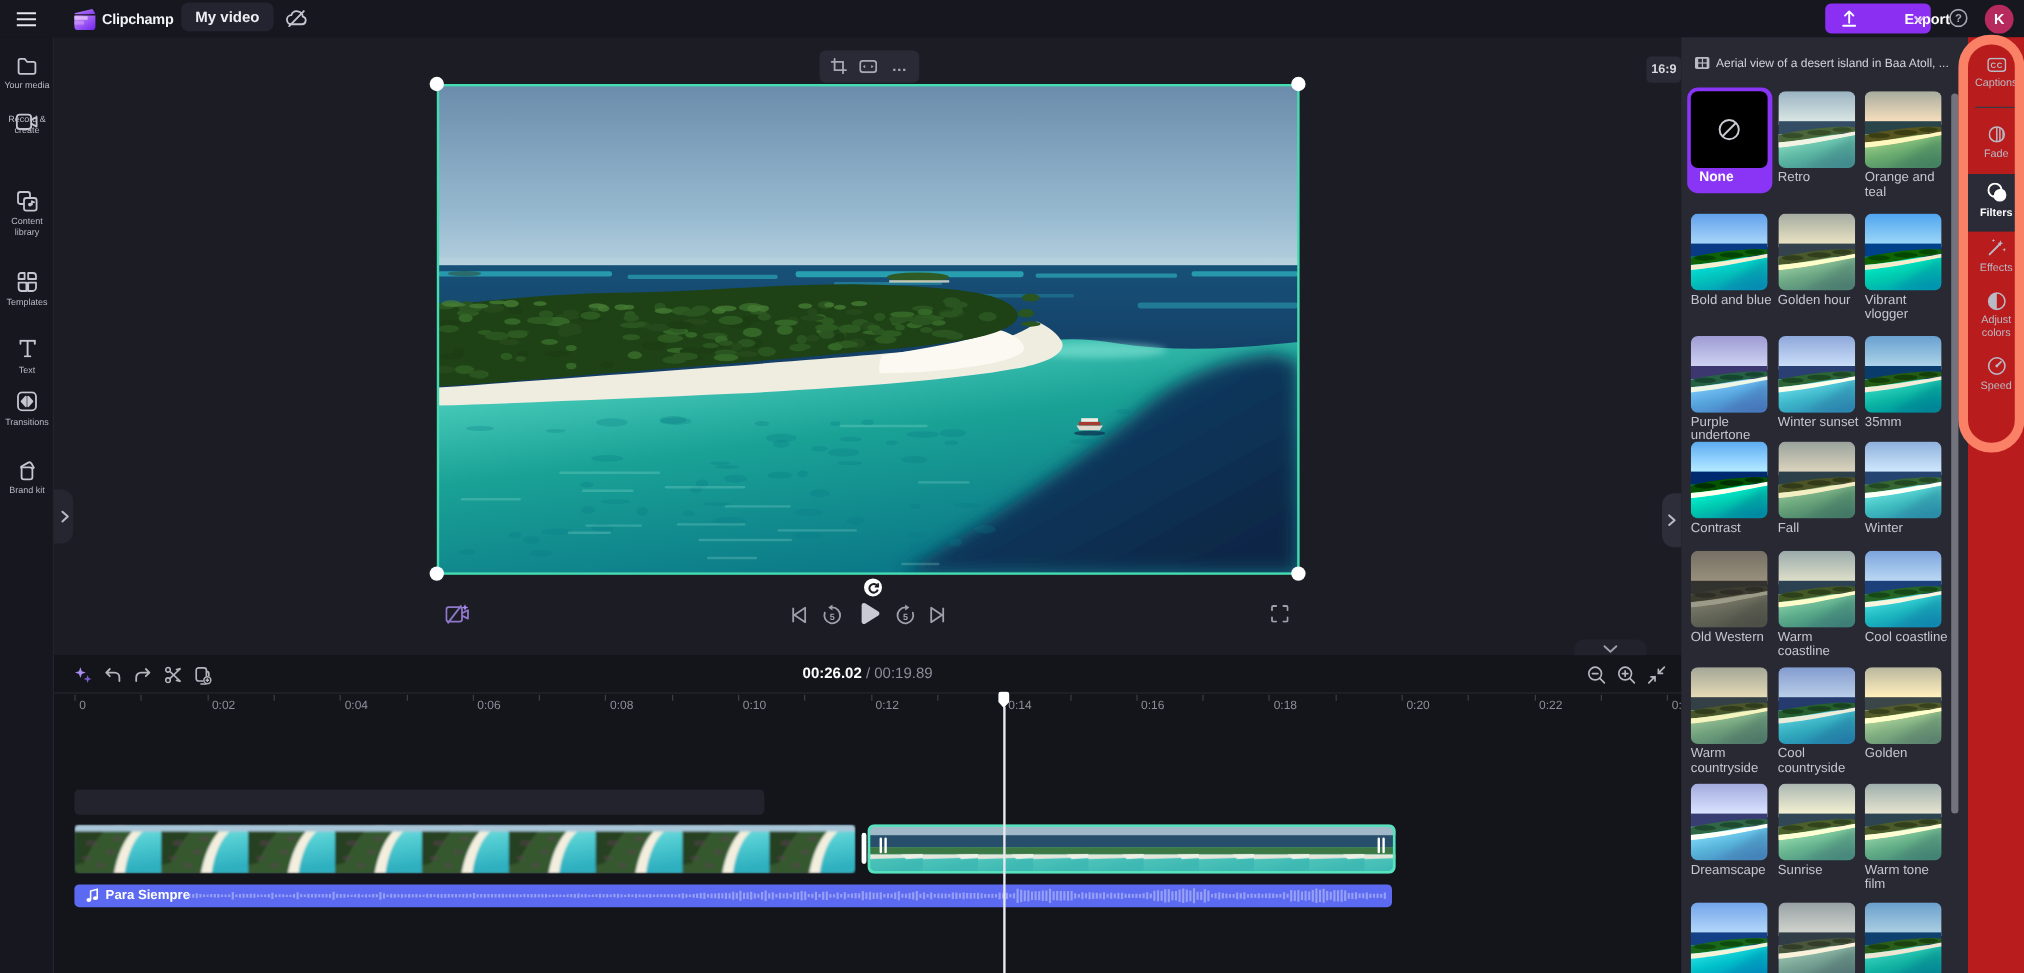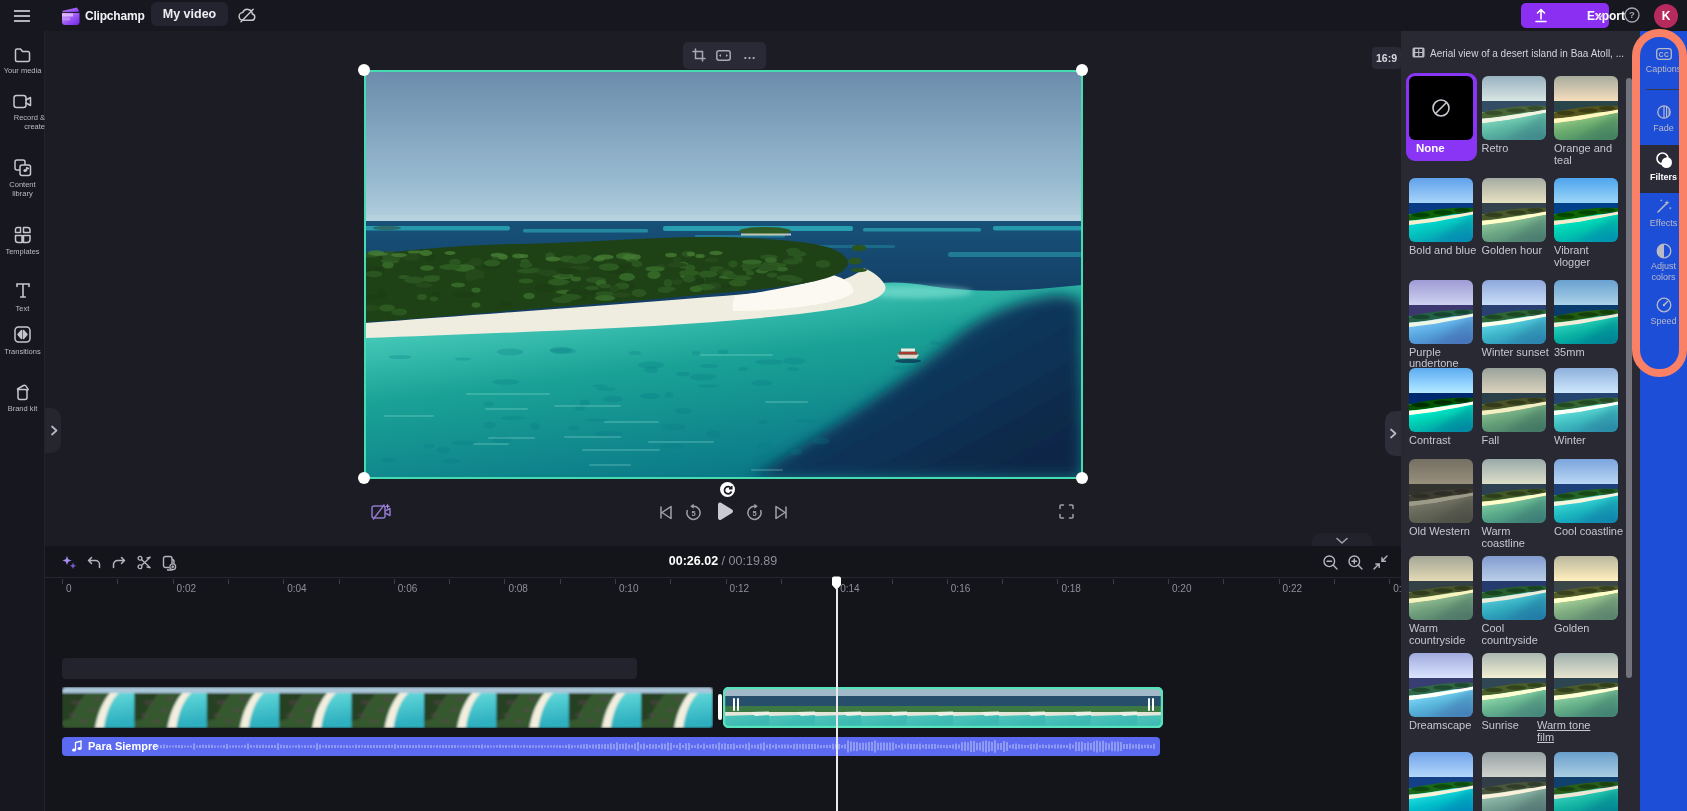--- a/index.html
+++ b/index.html
@@ -3,21 +3,21 @@
 <meta charset="utf-8">
 <style>
   * { margin:0; padding:0; box-sizing:border-box; }
   html,body { width:1687px; height:811px; overflow:hidden; background:#15151d; font-family:"Liberation Sans",sans-serif; }
   .abs { position:absolute; }
   #topbar { position:absolute; left:0; top:0; width:1687px; height:31px; background:#17171f; }
   #leftrail { position:absolute; left:0; top:31px; width:45px; height:780px; background:#17171f; border-right:1px solid #23232d; }
   #preview { position:absolute; left:45px; top:31px; width:1356px; height:515px; background:#1c1c25; }
   #timeline { position:absolute; left:45px; top:546px; width:1356px; height:265px; background:#14141b; }
   #rpanel { position:absolute; left:1401px; top:31px; width:239px; height:780px; background:#292933; overflow:hidden; }
-  #toolrail { position:absolute; left:1640px; top:31px; width:47px; height:780px; background:#1d4ed8; }
+  #toolrail { position:absolute; left:1640px; top:31px; width:47px; height:780px; background:#b91c1c; }
   .icn { stroke:#c5c6d0; fill:none; stroke-width:1.5; stroke-linecap:round; stroke-linejoin:round; }
   .lbl { color:#b9bac6; font-size:7.5px; text-align:center; line-height:9px; }
 
   .ft { border-radius:6px; }
   .f-retro{filter:sepia(.3) saturate(.95) brightness(1.12) contrast(.9)}
   .f-orangeteal{filter:sepia(.6) saturate(1.7) hue-rotate(-18deg)}
   .f-boldblue{filter:saturate(1.5) contrast(1.08) hue-rotate(6deg)}
   .f-goldenhour{filter:sepia(.6) saturate(1.3) brightness(1.0)}
   .f-vibrant{filter:saturate(1.75) contrast(1.05)}
   .f-purple{filter:hue-rotate(38deg) saturate(.8) brightness(1.06)}
@@ -82,21 +82,21 @@
 </div>
 <div id="leftrail">
   <svg class="abs icn" style="left:14px;top:16px;" width="17" height="16" viewBox="0 0 17 16">
       <path d="M1.5,3.5 a1.5,1.5 0 0 1 1.5,-1.5 h3.5 l2,2.5 h5.5 a1.5,1.5 0 0 1 1.5,1.5 v7 a1.5,1.5 0 0 1 -1.5,1.5 h-11 a1.5,1.5 0 0 1 -1.5,-1.5 Z"></path>
     </svg>
   <div class="lbl abs" style="left:0;top:35px;width:45px;">Your media</div>
   <svg class="abs icn" style="left:13px;top:63px;" width="19" height="15" viewBox="0 0 19 15">
       <rect x="1" y="1.5" width="12" height="12" rx="2.5"></rect>
       <path d="M13,6 L17.5,3.5 v8 L13,9"></path>
     </svg>
-  <div class="lbl abs" style="left:0;top:82px;width:45px;text-align:right;">Record &amp;<br>create</div>
+  <div class="lbl abs" style="left:0;top:64px;width:45px;">Record &amp;<br>create</div>
   <svg class="abs icn" style="left:14px;top:128px;" width="18" height="18" viewBox="0 0 18 18">
       <rect x="1" y="1" width="10" height="10" rx="2"></rect>
       <rect x="6" y="6" width="10.5" height="10.5" rx="2" fill="#17171f"></rect>
       <circle cx="11" cy="11.5" r="1.6" fill="#c5c6d0" stroke="none"></circle>
       <path d="M12.6,11.5 v-2.8 l1.8,0.8"></path>
     </svg>
   <div class="lbl abs" style="left:0;top:149px;width:45px;">Content<br>library</div>
   <svg class="abs icn" style="left:14px;top:195px;" width="18" height="18" viewBox="0 0 18 18">
       <path d="M1.5,6.5 v-3 a2,2 0 0 1 2,-2 h3 v5 Z M9.5,1.5 h4 a2.5,2.5 0 0 1 2.5,2.5 v2.5 h-6.5 Z M1.5,9.5 h6.5 v7 h-4 a2.5,2.5 0 0 1 -2.5,-2.5 Z M9.5,9.5 h6.5 v4 a3,3 0 0 1 -3,3 h-3.5 Z"></path>
     </svg>
@@ -723,21 +723,21 @@
         <use href="#ta"></use>
       </svg>
 <div class="abs" style="left:8px;top:689px;font-size:11px;line-height:11.5px;color:#c4c6d2;">Dreamscape</div>
 <svg class="abs ft f-sunrise" style="left:80.5px;top:622px;" width="64" height="64" viewBox="0 0 64 64">
         <use href="#ta"></use>
       </svg>
 <div class="abs" style="left:80.5px;top:689px;font-size:11px;line-height:11.5px;color:#c4c6d2;">Sunrise</div>
 <svg class="abs ft f-warmfilm" style="left:153px;top:622px;" width="64" height="64" viewBox="0 0 64 64">
         <use href="#ta"></use>
       </svg>
-<div class="abs" style="left:136px;top:689px;font-size:11px;line-height:11.5px;color:#c4c6d2;text-decoration:underline;">Warm tone<br>film</div>
+<div class="abs" style="left:153px;top:689px;font-size:11px;line-height:11.5px;color:#c4c6d2;">Warm tone<br>film</div>
 <svg class="abs ft f-r81" style="left:8px;top:721px;" width="64" height="64" viewBox="0 0 64 64">
         <use href="#ta"></use>
       </svg>
 <svg class="abs ft f-r82" style="left:80.5px;top:721px;" width="64" height="64" viewBox="0 0 64 64">
         <use href="#ta"></use>
       </svg>
 <svg class="abs ft f-r83" style="left:153px;top:721px;" width="64" height="64" viewBox="0 0 64 64">
         <use href="#ta"></use>
       </svg>
     </div>

